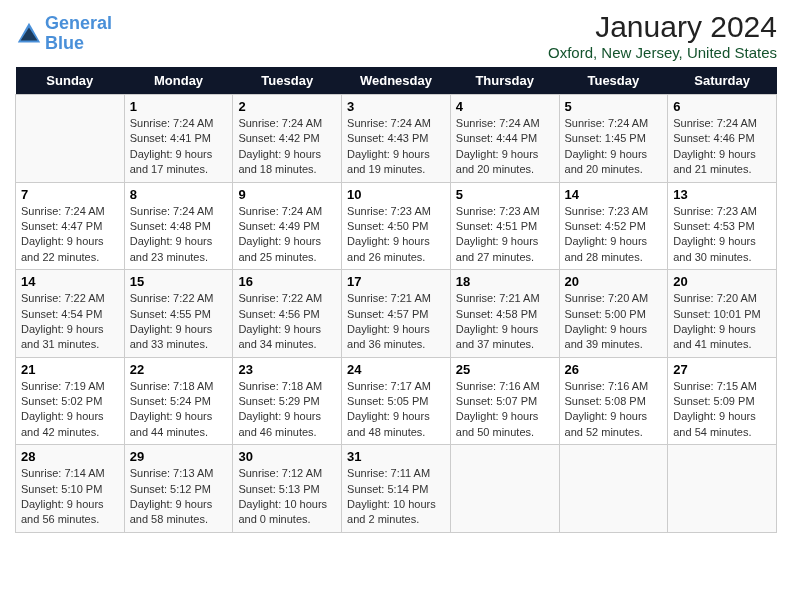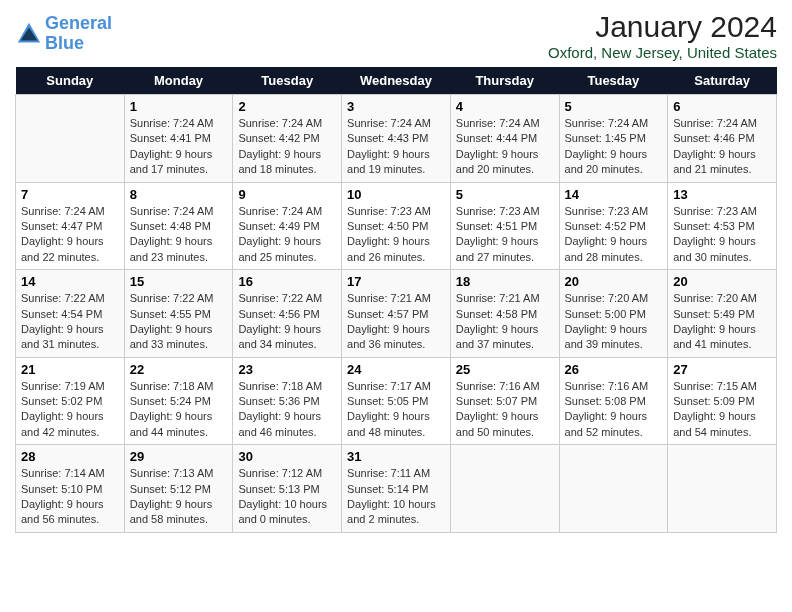--- a/index.html
+++ b/index.html
@@ -272,21 +272,21 @@
         <div class="day-info">
           <div>Sunrise: 7:20 AM</div>
           <div>Sunset: 5:00 PM</div>
           <div>Daylight: 9 hours and 39 minutes.</div>
         </div>
       </td>
         <td>
         <span class="day-number">20</span>
         <div class="day-info">
           <div>Sunrise: 7:20 AM</div>
-          <div>Sunset: 5:49 PM</div>
+          <div>Sunset: 10:01 PM</div>
           <div>Daylight: 9 hours and 41 minutes.</div>
         </div>
       </td>
       </tr>
       <tr>
         <td>
         <span class="day-number">21</span>
         <div class="day-info">
           <div>Sunrise: 7:19 AM</div>
           <div>Sunset: 5:02 PM</div>
@@ -298,21 +298,21 @@
         <div class="day-info">
           <div>Sunrise: 7:18 AM</div>
           <div>Sunset: 5:24 PM</div>
           <div>Daylight: 9 hours and 44 minutes.</div>
         </div>
       </td>
         <td>
         <span class="day-number">23</span>
         <div class="day-info">
           <div>Sunrise: 7:18 AM</div>
-          <div>Sunset: 5:36 PM</div>
+          <div>Sunset: 5:29 PM</div>
           <div>Daylight: 9 hours and 46 minutes.</div>
         </div>
       </td>
         <td>
         <span class="day-number">24</span>
         <div class="day-info">
           <div>Sunrise: 7:17 AM</div>
           <div>Sunset: 5:05 PM</div>
           <div>Daylight: 9 hours and 48 minutes.</div>
         </div>

